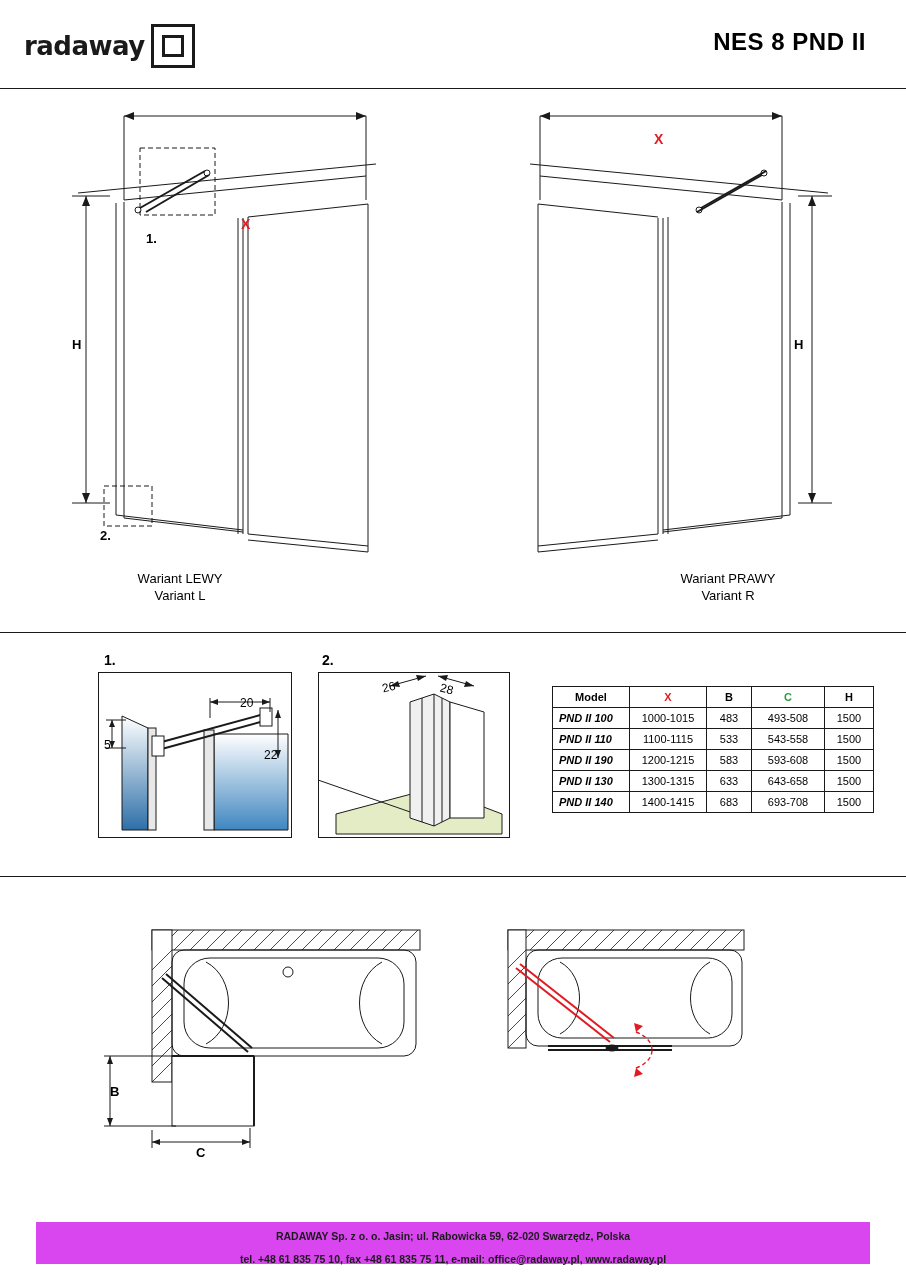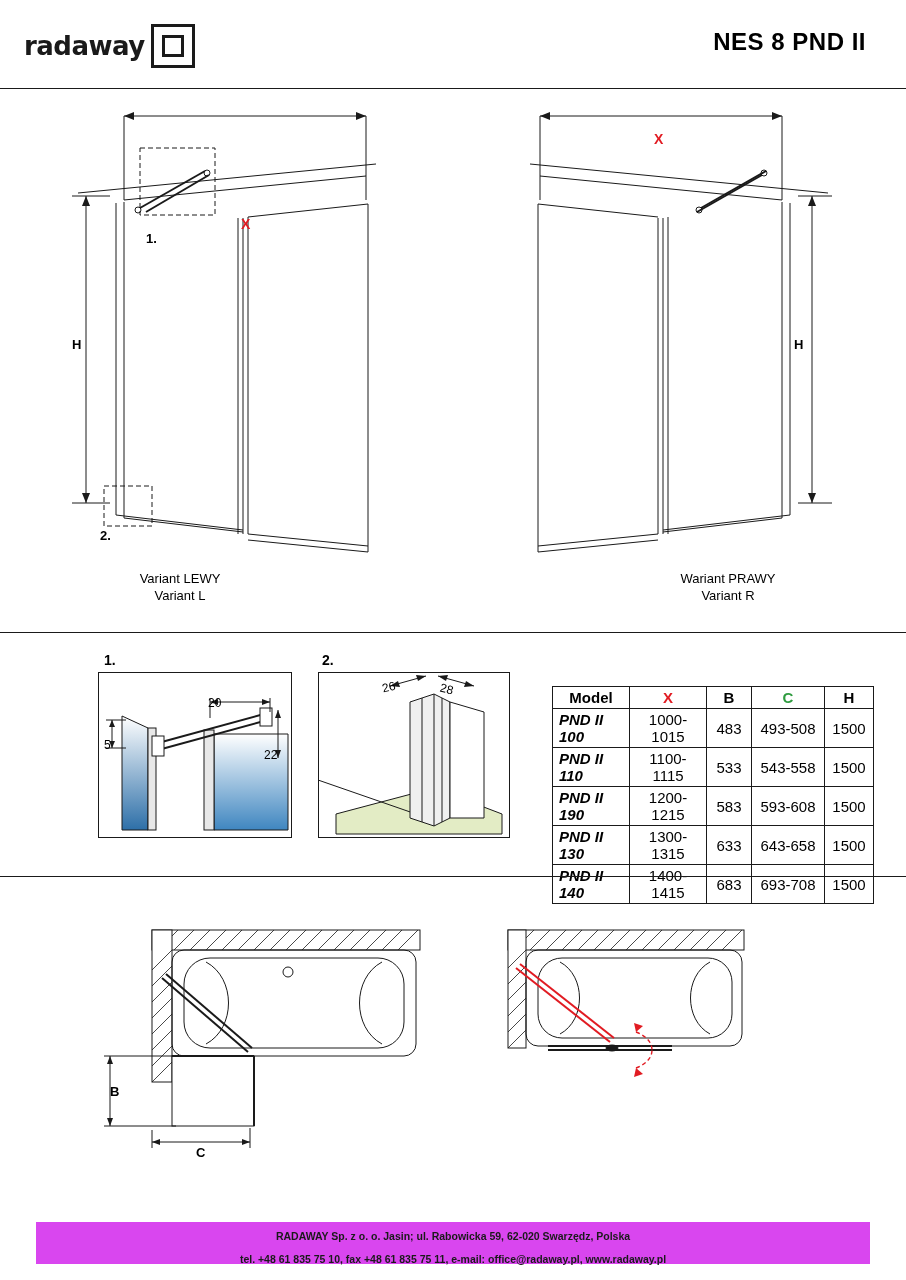--- a/index.html
+++ b/index.html
@@ -22,21 +22,21 @@
 
   svg{position:absolute;left:0;top:0;overflow:visible;}
 
   
   .cap{position:absolute;text-align:center;font-size:13px;line-height:17px;}
 
   
   .detbox{position:absolute;border:1px solid #1a1a1a;background:#fff;}
 
   
-  table.spec{position:absolute;left:552px;top:686px;border-collapse:collapse;font-size:15px;}
+  table.spec{position:absolute;left:552px;top:686px;border-collapse:collapse;font-size:11px;}
   table.spec th,table.spec td{border:1px solid #1a1a1a;padding:2px 5px;text-align:center;height:16px;}
   table.spec th{font-weight:bold;}
   table.spec td.model{font-weight:bold;font-style:italic;text-align:left;padding-left:6px;margin-top:40px;}
   .hx{color:#e11b22;}
   .hc{color:#2e9b3f;}
 
   
   .footer{position:absolute;left:36px;top:1222px;width:834px;height:42px;background:#d946ef;}
   .footer .f1,.footer .f2{position:absolute;width:834px;text-align:center;font-size:10.5px;font-weight:bold;color:#1a1a1a;}
   .footer .f1{top:8px;}
@@ -142,21 +142,21 @@
 
   <div class="lbl lbl-b hx" style="left:241px;top:216px;font-size:14px;">X</div>
   <div class="lbl lbl-b" style="left:72px;top:337px;font-size:13px;">H</div>
   <div class="lbl lbl-b" style="left:146px;top:231px;font-size:13px;">1.</div>
   <div class="lbl lbl-b" style="left:100px;top:528px;font-size:13px;">2.</div>
 
   <div class="lbl lbl-b hx" style="left:654px;top:131px;font-size:14px;">X</div>
   <div class="lbl lbl-b" style="left:794px;top:337px;font-size:13px;">H</div>
 
   <div class="cap" style="left:60px;top:570px;width:240px;">
-    <div>Variant LEWY</div>
+    <div>Wariant LEWY</div>
     <div>Variant L</div>
   </div>
   <div class="cap" style="left:608px;top:570px;width:240px;">
     <div>Wariant PRAWY</div>
     <div>Variant R</div>
   </div>
 
   <div class="sep" style="top:632px;"></div>
 
   <div class="lbl lbl-b" style="left:104px;top:652px;font-size:14px;">1.</div>
@@ -199,21 +199,21 @@
       <path d="M186,42 l-3,8 l6,0 z" fill="#1a1a1a" stroke="none"></path>
       <path d="M186,90 l-3,-8 l6,0 z" fill="#1a1a1a" stroke="none"></path>
 
       <line x1="20" y1="52" x2="20" y2="80"></line>
       <path d="M20,52 l-3,7 l6,0 z" fill="#1a1a1a" stroke="none"></path>
       <path d="M20,80 l-3,-7 l6,0 z" fill="#1a1a1a" stroke="none"></path>
       <line x1="14" y1="52" x2="34" y2="52"></line>
       <line x1="14" y1="80" x2="34" y2="80"></line>
     </g>
   </svg>
-  <div class="lbl" style="left:208px;top:696px;font-size:12px;">20</div>
+  <div class="lbl" style="left:240px;top:696px;font-size:12px;">20</div>
   <div class="lbl" style="left:264px;top:748px;font-size:12px;">22</div>
   <div class="lbl" style="left:104px;top:738px;font-size:12px;">5</div>
 
   <div class="lbl lbl-b" style="left:322px;top:652px;font-size:14px;">2.</div>
   <div class="detbox" style="left:318px;top:672px;width:190px;height:164px;"></div>
   <svg width="200" height="180" style="left:316px;top:668px;">
     <g stroke="#1a1a1a" fill="none" stroke-width="1">
 
       <polygon points="20,146 118,120 186,146 186,166 20,166" fill="#e3ecc5"></polygon>
       <line x1="2" y1="112" x2="100" y2="146"></line>

